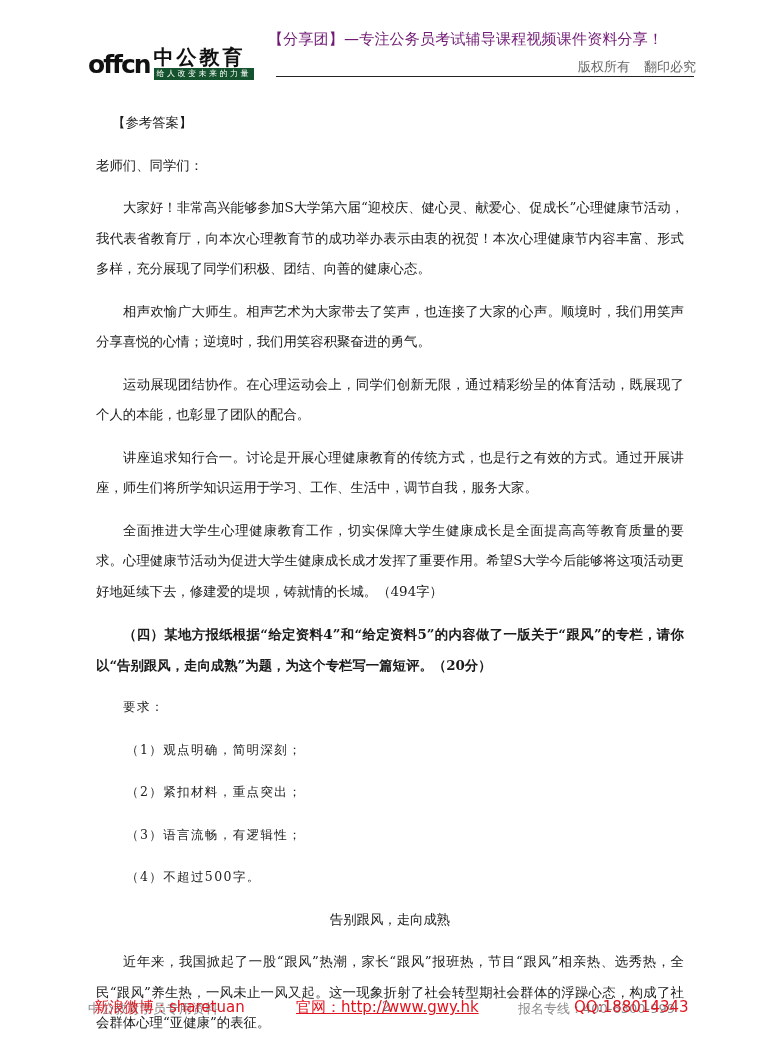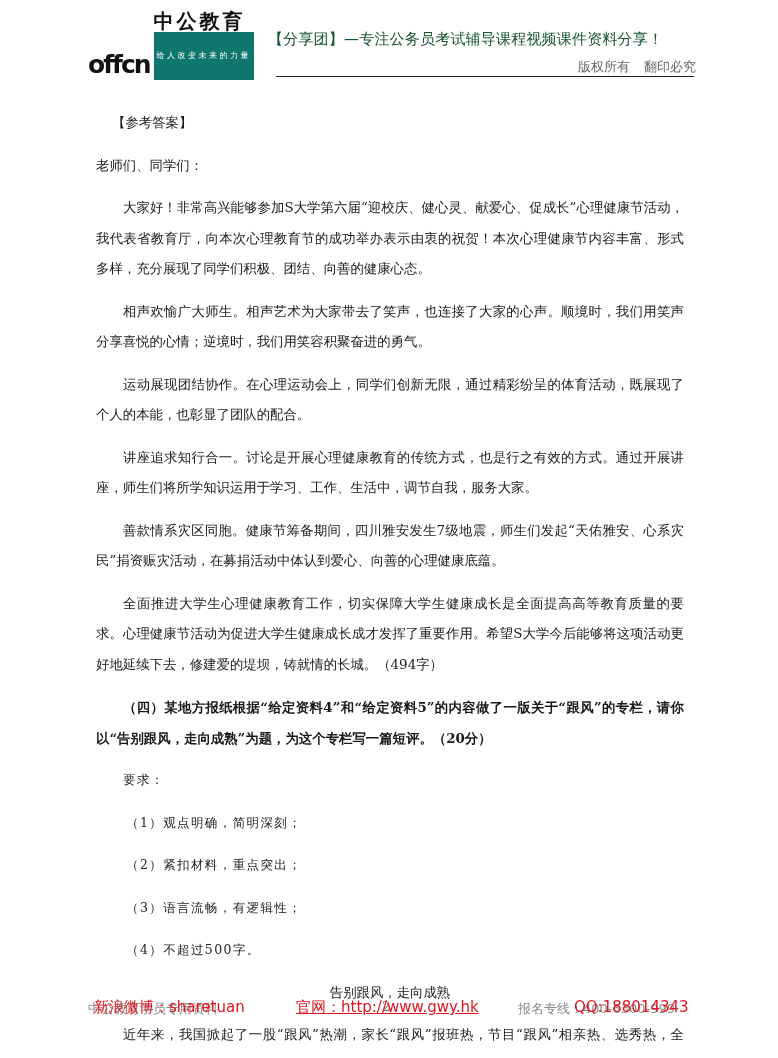--- a/index.html
+++ b/index.html
@@ -1,27 +1,27 @@
 <!DOCTYPE html>
 <html><head>
 <meta charset="utf-8">
 <style>
   html, body { margin: 0; padding: 0; background: #ffffff; }
   body { width: 778px; height: 1058px; position: relative; overflow: hidden;
          font-family: "DejaVu Serif", "Liberation Serif", serif; color: #1a1a1a; }
   .banner { position: absolute; top: 30px; left: 268px; font-family: "DejaVu Sans", sans-serif;
-            font-size: 15px; color: #14532d; white-space: nowrap; letter-spacing: 0.2px; }
+            font-size: 15px; color: #701a75; white-space: nowrap; letter-spacing: 0.2px; }
   .logo { position: absolute; left: 88px; top: 46px; height: 34px; display: flex; align-items: flex-end; }
   .logo-en { font-family: "DejaVu Sans", sans-serif; font-weight: bold; font-size: 25px;
              color: #111; letter-spacing: -2px; line-height: 30px; position: relative; }
   .logo-cn { display: flex; flex-direction: column; margin-left: 4px; }
   .logo-cn-main { font-family: "DejaVu Sans", sans-serif; font-weight: bold; font-size: 20px;
                   letter-spacing: 3px; color: #111; line-height: 20px; }
-  .logo-cn-sub { background: #0f766e; color: #fff; font-size: 8px; letter-spacing: 2.5px;
-                 padding: 19px 3px; line-height: 10px; font-family: "DejaVu Sans", sans-serif; margin-top: 1px; }
+  .logo-cn-sub { background: #14532d; color: #fff; font-size: 8px; letter-spacing: 2.5px;
+                 padding: 1px 3px; line-height: 10px; font-family: "DejaVu Sans", sans-serif; margin-top: 1px; }
   .header-rule { position: absolute; left: 276px; top: 76px; width: 418px; height: 0;
                  border-top: 1.5px solid #222; }
   .copyright { position: absolute; right: 82px; top: 58px; font-family: "DejaVu Sans", sans-serif;
                font-size: 13px; color: #666; white-space: nowrap; }
   .copyright span + span { margin-left: 14px; }
 
   .content { position: absolute; left: 84px; top: 96px; width: 612px; font-size: 13.4px; line-height: 30.5px; }
   .content p { margin: 12px; text-align: justify; text-align-last: left; }
   .indent { text-indent: 27px; }
   .label-line { padding-left: 16px; }
@@ -54,21 +54,20 @@
   <span>版权所有</span><span>翻印必究</span>
 </div>
 
 <div class="content">
   <p class="label-line">【参考答案】</p>
   <p>老师们、同学们：</p>
   <p class="indent">大家好！非常高兴能够参加S大学第六届“迎校庆、健心灵、献爱心、促成长”心理健康节活动，我代表省教育厅，向本次心理教育节的成功举办表示由衷的祝贺！本次心理健康节内容丰富、形式多样，充分展现了同学们积极、团结、向善的健康心态。</p>
   <p class="indent">相声欢愉广大师生。相声艺术为大家带去了笑声，也连接了大家的心声。顺境时，我们用笑声分享喜悦的心情；逆境时，我们用笑容积聚奋进的勇气。</p>
   <p class="indent">运动展现团结协作。在心理运动会上，同学们创新无限，通过精彩纷呈的体育活动，既展现了个人的本能，也彰显了团队的配合。</p>
   <p class="indent">讲座追求知行合一。讨论是开展心理健康教育的传统方式，也是行之有效的方式。通过开展讲座，师生们将所学知识运用于学习、工作、生活中，调节自我，服务大家。</p>
-  <p class="indent">善款情系灾区同胞。健康节筹备期间，四川雅安发生7级地震，师生们发起“天佑雅安、心系灾民”捐资赈灾活动，在募捐活动中体认到爱心、向善的心理健康底蕴。</p>
   <p class="indent">全面推进大学生心理健康教育工作，切实保障大学生健康成长是全面提高高等教育质量的要求。心理健康节活动为促进大学生健康成长成才发挥了重要作用。希望S大学今后能够将这项活动更好地延续下去，修建爱的堤坝，铸就情的长城。（494字）</p>
   <p class="indent bold">（四）某地方报纸根据“给定资料4”和“给定资料5”的内容做了一版关于“跟风”的专栏，请你以“告别跟风，走向成熟”为题，为这个专栏写一篇短评。（20分）</p>
   <p class="req req-intro">要求：</p>
   <p class="req req-item">（1）观点明确，简明深刻；</p>
   <p class="req req-item">（2）紧扣材料，重点突出；</p>
   <p class="req req-item">（3）语言流畅，有逻辑性；</p>
   <p class="req req-item">（4）不超过500字。</p>
   <p class="essay-title">告别跟风，走向成熟</p>
   <p class="indent">近年来，我国掀起了一股“跟风”热潮，家长“跟风”报班热，节目“跟风”相亲热、选秀热，全民“跟风”养生热，一风未止一风又起。这一现象折射了社会转型期社会群体的浮躁心态，构成了社会群体心理“亚健康”的表征。</p>
 </div>

